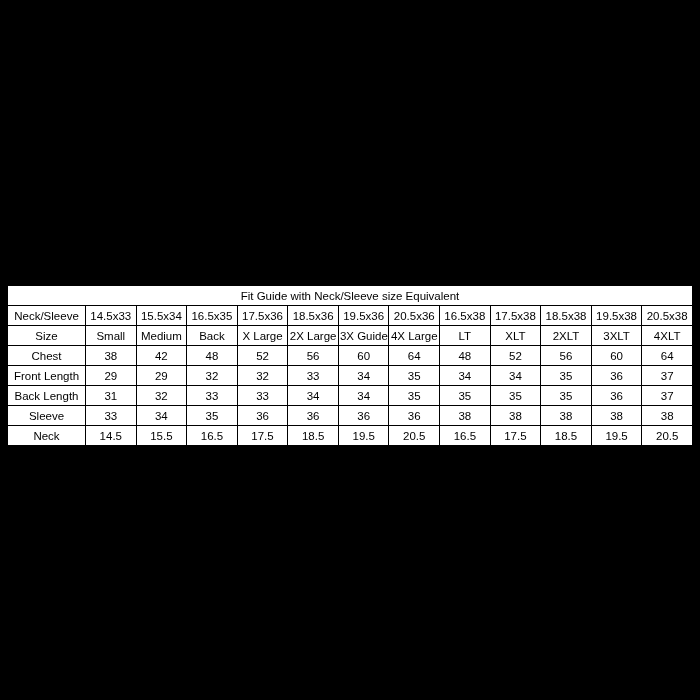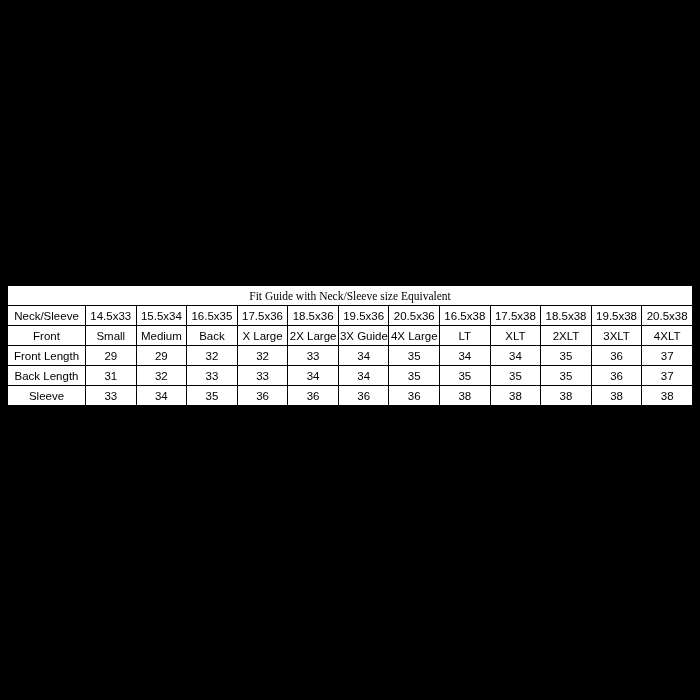--- a/index.html
+++ b/index.html
@@ -43,21 +43,20 @@
     height: 17px;
     padding: 1px 1px;
     white-space: nowrap;
     overflow: hidden;
   }
   td.title-cell {
     border: none;
     border-bottom: 1px solid #000000;
     font-size: 11.5px;
     height: 18px;
-    font-family: Liberation Serif, serif;
   }
   td.row-label {
     text-align: center;
     margin-left: 20px;
   }
   col.c0 { width: 78px; }
   col.cx { width: auto; }
 </style>
 </head>
 <body>
@@ -93,33 +92,48 @@
             <td>18.5x36</td>
             <td>19.5x36</td>
             <td>20.5x36</td>
             <td>16.5x38</td>
             <td>17.5x38</td>
             <td>18.5x38</td>
             <td>19.5x38</td>
             <td>20.5x38</td>
           </tr>
           <tr>
-            <td class="row-label">Front</td>
+            <td class="row-label">Size</td>
             <td>Small</td>
             <td>Medium</td>
             <td>Back</td>
             <td>X Large</td>
             <td>2X Large</td>
             <td>3X Guide</td>
             <td>4X Large</td>
             <td>LT</td>
             <td>XLT</td>
             <td>2XLT</td>
             <td>3XLT</td>
             <td>4XLT</td>
+          </tr>
+          <tr>
+            <td class="row-label">Chest</td>
+            <td>38</td>
+            <td>42</td>
+            <td>48</td>
+            <td>52</td>
+            <td>56</td>
+            <td>60</td>
+            <td>64</td>
+            <td>48</td>
+            <td>52</td>
+            <td>56</td>
+            <td>60</td>
+            <td>64</td>
           </tr>
           <tr>
             <td class="row-label">Front Length</td>
             <td>29</td>
             <td>29</td>
             <td>32</td>
             <td>32</td>
             <td>33</td>
             <td>34</td>
             <td>35</td>
@@ -152,16 +166,31 @@
             <td>36</td>
             <td>36</td>
             <td>36</td>
             <td>36</td>
             <td>38</td>
             <td>38</td>
             <td>38</td>
             <td>38</td>
             <td>38</td>
           </tr>
+          <tr>
+            <td class="row-label">Neck</td>
+            <td>14.5</td>
+            <td>15.5</td>
+            <td>16.5</td>
+            <td>17.5</td>
+            <td>18.5</td>
+            <td>19.5</td>
+            <td>20.5</td>
+            <td>16.5</td>
+            <td>17.5</td>
+            <td>18.5</td>
+            <td>19.5</td>
+            <td>20.5</td>
+          </tr>
         </tbody>
     </table>
   </div>
 </div>
 
 </body></html>

